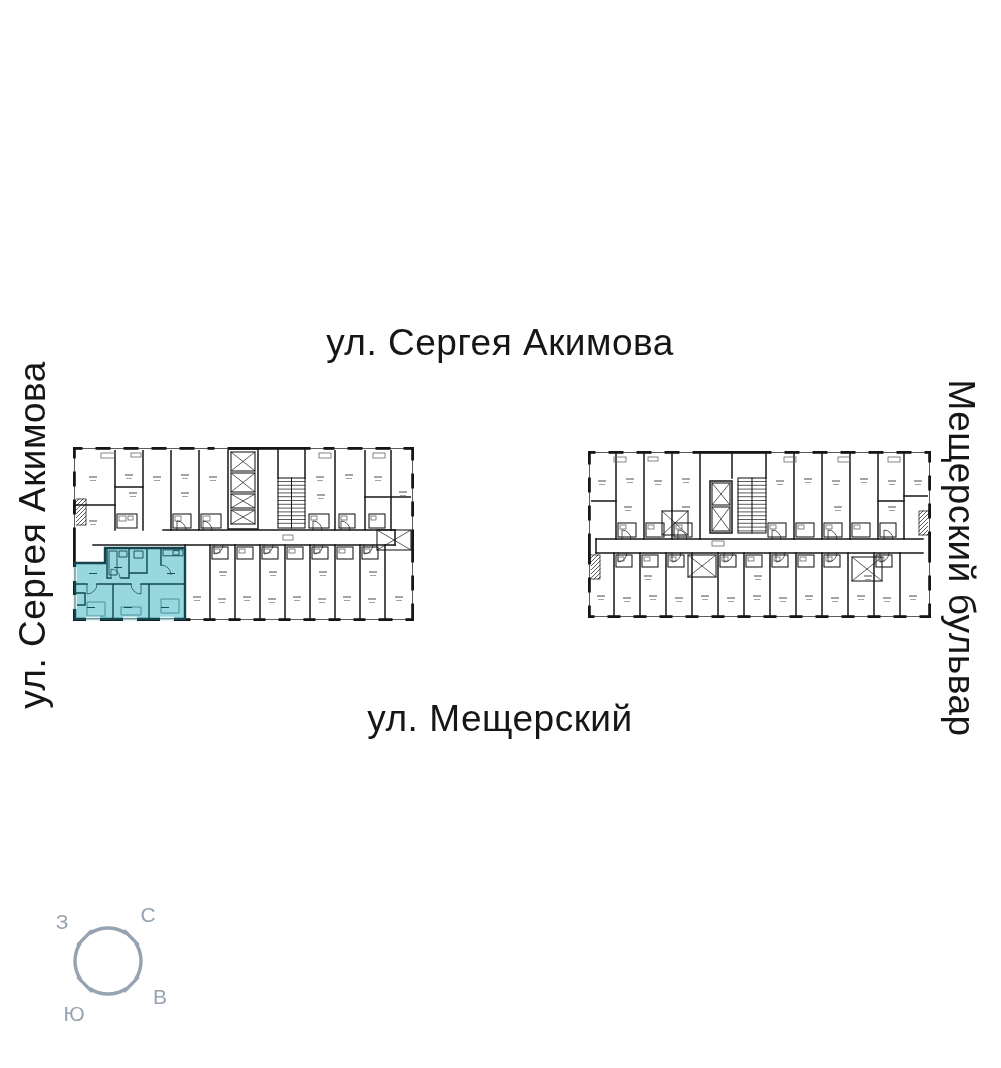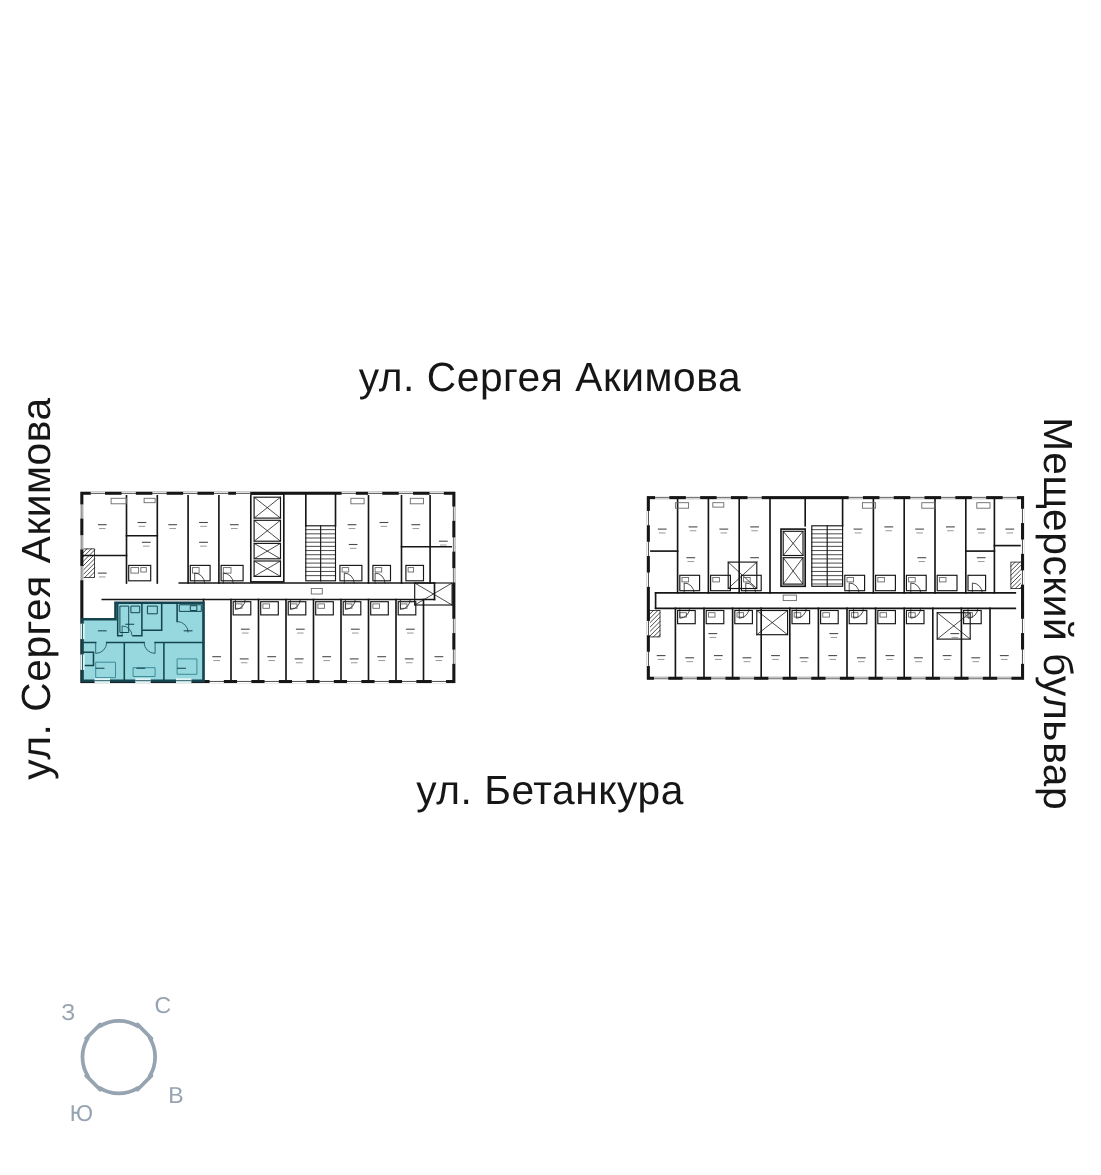--- a/index.html
+++ b/index.html
@@ -33,21 +33,21 @@
   .apt-winbg{fill:#dff4f5;stroke:none}
   .apt-winln{stroke:var(--highlight_wall);stroke-width:0.8}
   .apt-lbl{stroke:#0f3d49;stroke-width:0.9}
 </style>
 </head>
 <body>
 
 <main>
 
   <div class="street street-top" style="left:500px;top:343px">ул. Сергея Акимова</div>
-  <div class="street street-bottom" style="left:500px;top:719px">ул. Бетанкура</div>
+  <div class="street street-bottom" style="left:500px;top:719px">ул. Мещерский</div>
   <div class="street street-left" style="left:33px;top:535px">ул. Сергея Акимова</div>
   <div class="street street-right" style="left:961px;top:558px">Мещерский бульвар</div>
 
   <svg id="plan-left" viewBox="0 0 341 174" style="left:73px;top:447px;width:341px;height:174px">
     <rect class="base" x="1.4" y="1.4" width="338.2" height="171.2"></rect>
     <g id="Lgen">
         <line x1="42" y1="2" x2="42" y2="83" class="ln"></line>
         <line x1="70" y1="2" x2="70" y2="83" class="ln"></line>
         <line x1="98" y1="2" x2="98" y2="83" class="ln"></line>
         <line x1="126" y1="2" x2="126" y2="83" class="ln"></line>

